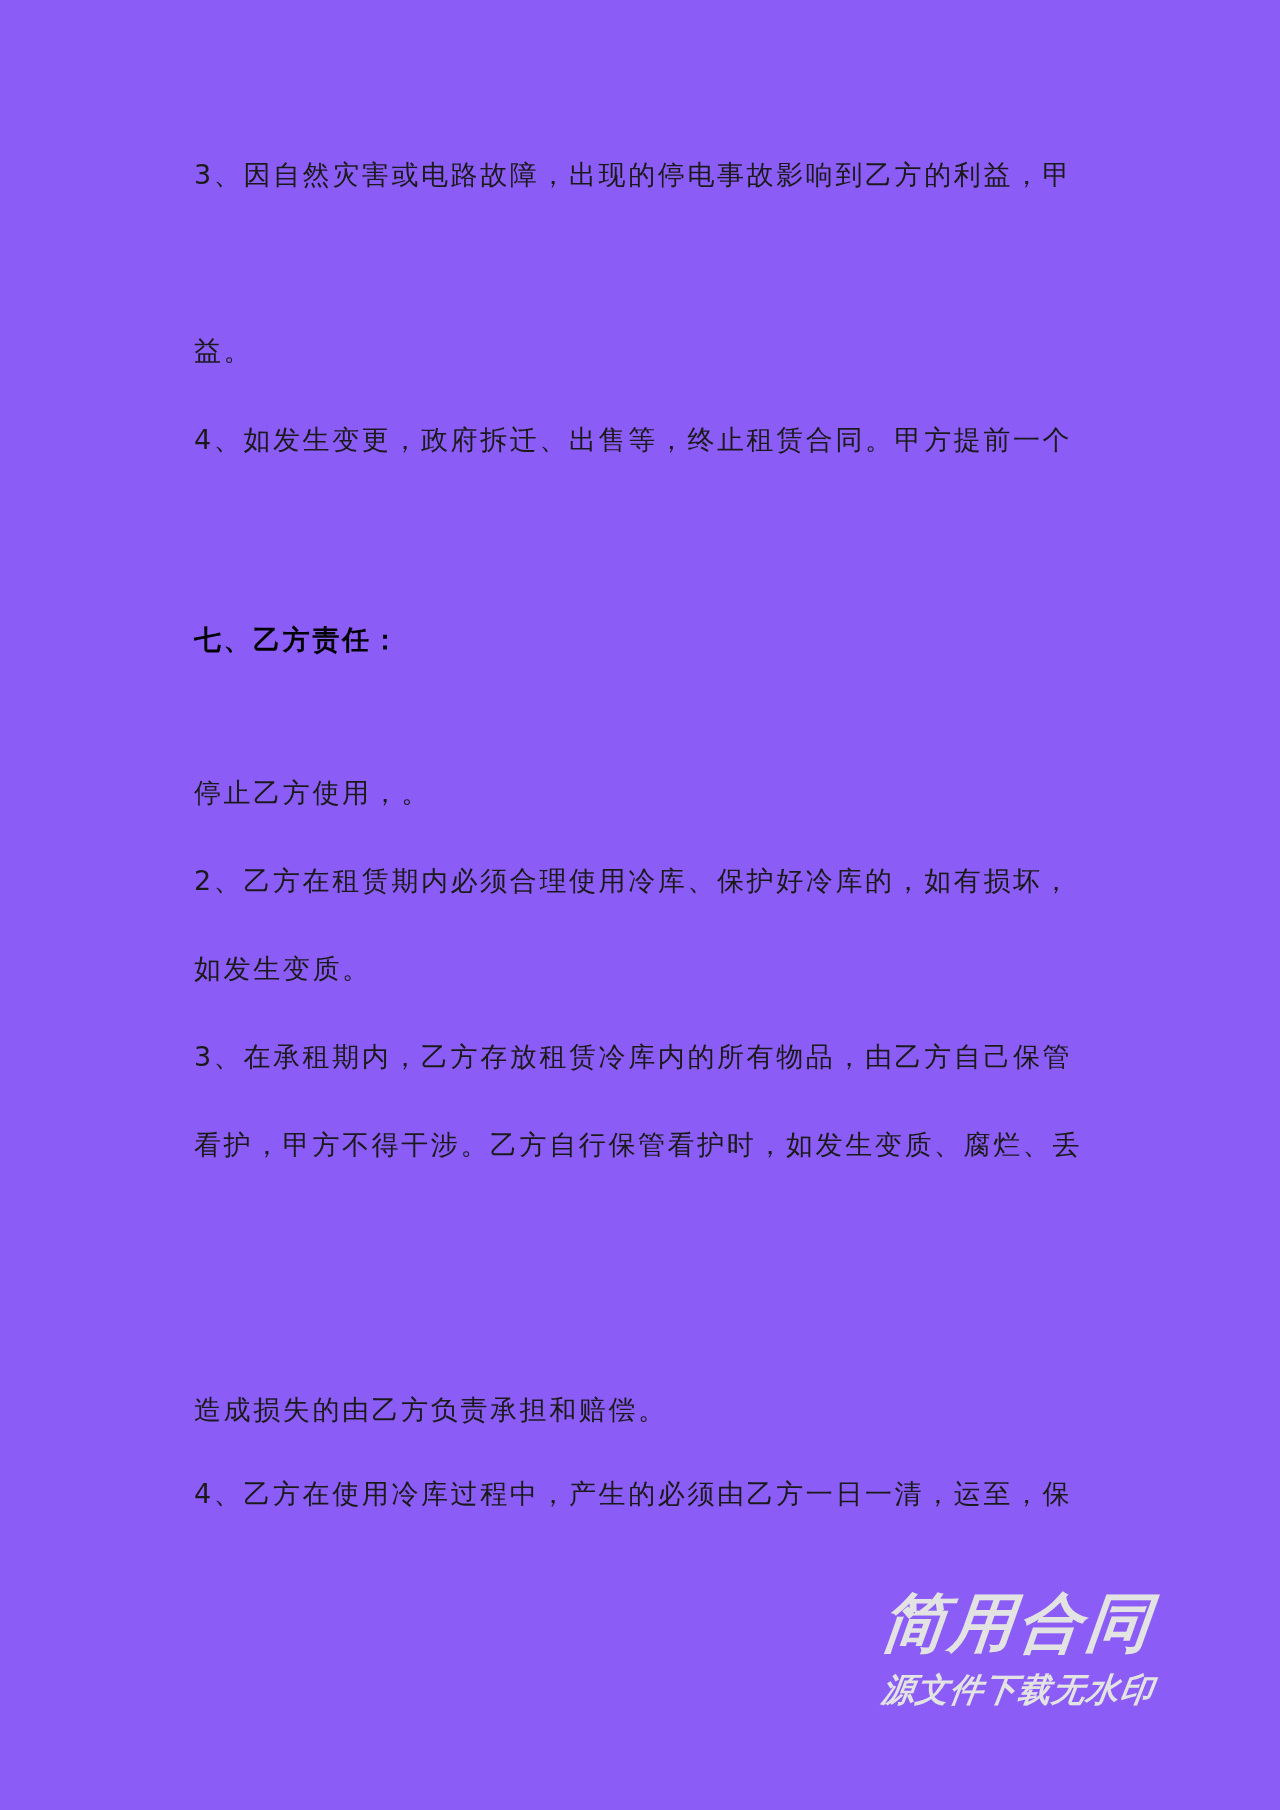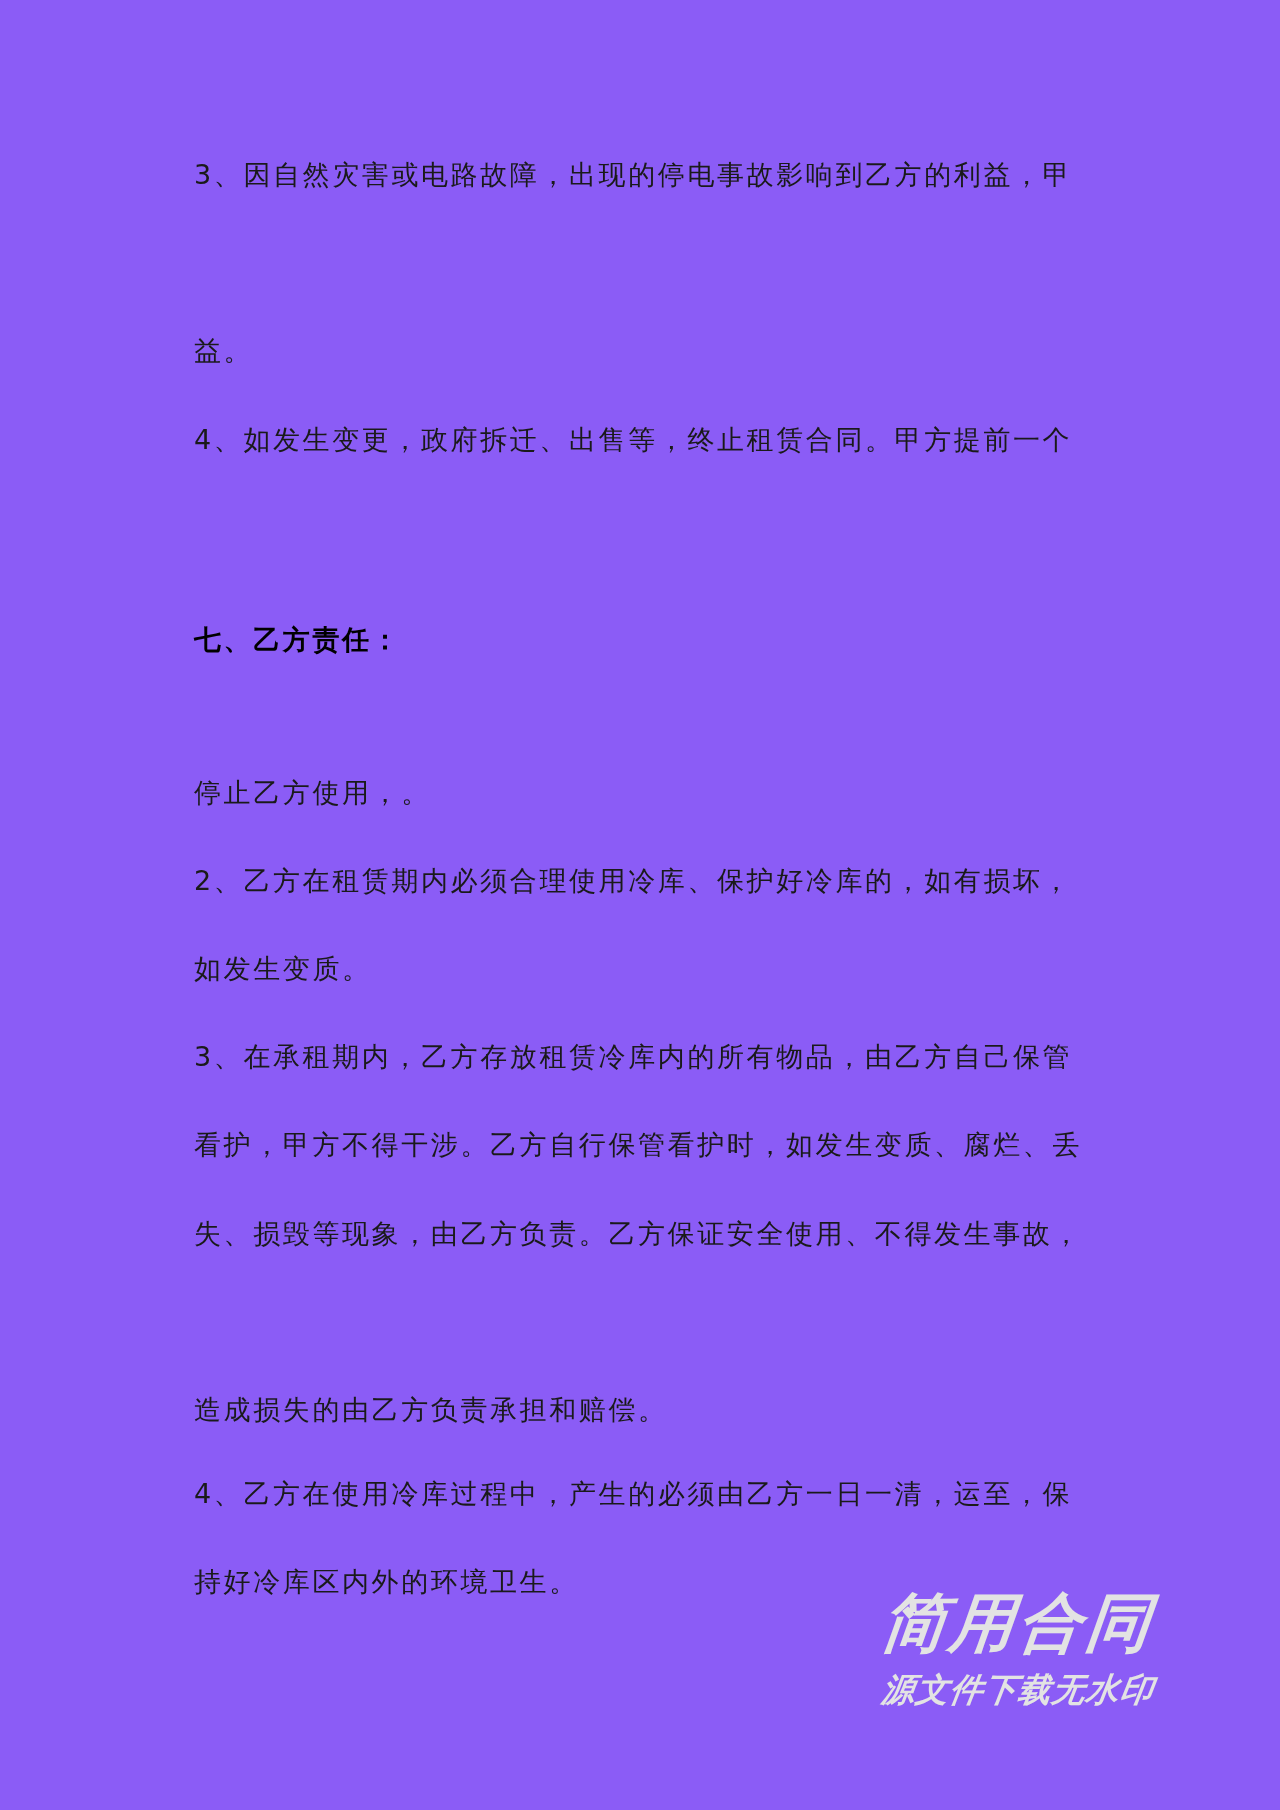--- a/index.html
+++ b/index.html
@@ -37,22 +37,20 @@
 <div class="page">
   <div class="line" style="top:158px">3、因自然灾害或电路故障，出现的停电事故影响到乙方的利益，甲</div>
   <div class="line" style="top:334px">益。</div>
   <div class="line" style="top:423px">4、如发生变更，政府拆迁、出售等，终止租赁合同。甲方提前一个</div>
   <div class="line heading" style="top:600px">七、乙方责任：</div>
   <div class="line" style="top:776px">停止乙方使用，。</div>
   <div class="line" style="top:864px">2、乙方在租赁期内必须合理使用冷库、保护好冷库的，如有损坏，</div>
   <div class="line" style="top:952px">如发生变质。</div>
   <div class="line" style="top:1040px">3、在承租期内，乙方存放租赁冷库内的所有物品，由乙方自己保管</div>
   <div class="line" style="top:1128px">看护，甲方不得干涉。乙方自行保管看护时，如发生变质、腐烂、丢</div>
-  <div class="line" style="top:1217px">失、损毁等现象，由乙方负责。乙方保证安全使用、不得发生事故，</div>
   <div class="line" style="top:1393px">造成损失的由乙方负责承担和赔偿。</div>
   <div class="line" style="top:1477px">4、乙方在使用冷库过程中，产生的必须由乙方一日一清，运至，保</div>
-  <div class="line" style="top:1565px">持好冷库区内外的环境卫生。</div>
 
   <div class="watermark">
     <div class="wm-main">简用合同</div>
     <div class="wm-sub">源文件下载无水印</div>
   </div>
 </div>
 
 </body></html>

